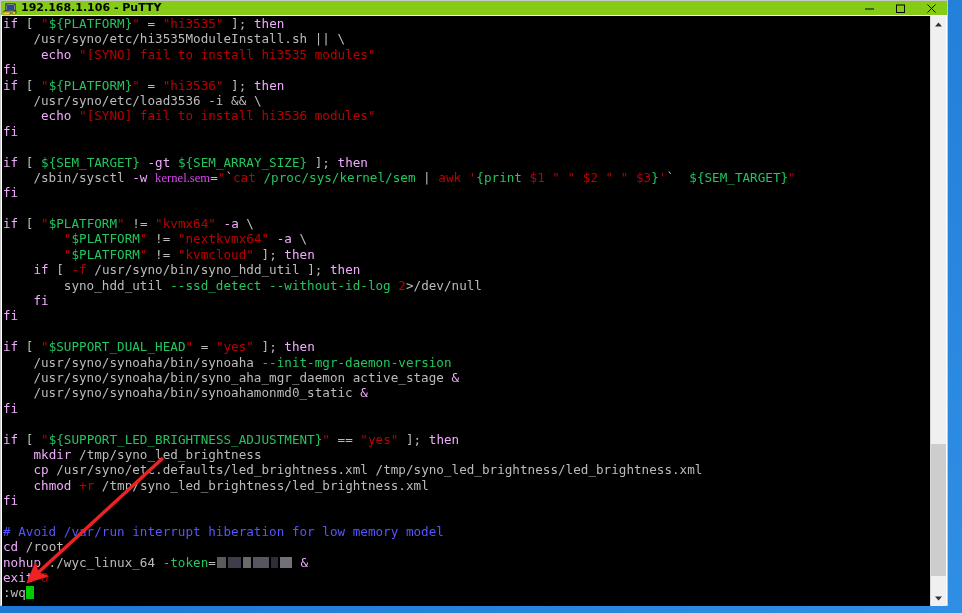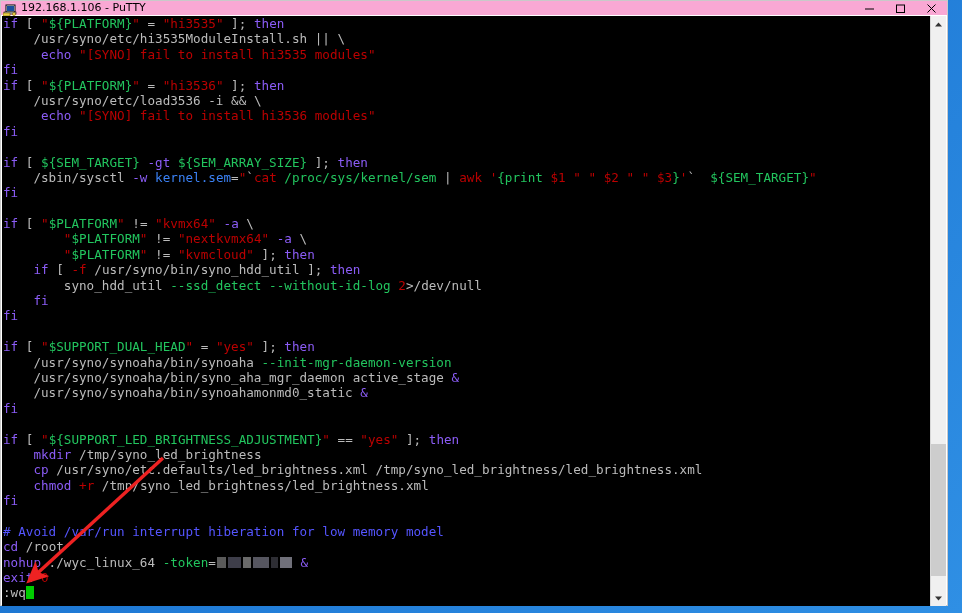--- a/index.html
+++ b/index.html
@@ -16,22 +16,22 @@
   
   #window{
     position:absolute;left:0;top:0;width:948px;height:606px;
     background:#ffffff;
     border:1px solid #c9c9c9;
     box-sizing:border-box;
   }
   
   #titlebar{
     position:absolute;left:0;top:0;width:946px;height:14px;
-    background:#f9a8d4;
-    display:flex;align-items:center;
+    background:#84cc16;
+    display:flex;align-items:flex-start;font-weight:bold;
   }
   #title-icon{
     width:15px;height:13px;margin-left:2px;margin-right:3px;
     position:relative;flex:none;
   }
   #title-text{
     font-family:"DejaVu Sans","Liberation Sans",sans-serif;
     font-size:11px;color:#000;line-height:14px;
     white-space:nowrap;letter-spacing:0px;
   }
@@ -55,25 +55,25 @@
     padding-left:1px;
     font-family:"DejaVu Sans Mono",monospace;
     font-size:12.6px;
     line-height:15.4px;
     white-space:pre;
     color:#bbbbbb;
     letter-spacing:0.02px;
   }
   .ln{height:15.4px;}
   
-  .c-kw   {color:#8b5cf6;}            
+  .c-kw   {color:#f0abfc;}            
   .c-str  {color:#bb0000;}            
   .c-var  {color:#22c55e;}            
   .c-cmd  {color:#bbbbbb;}            
-  .c-op   {color:#3b82f6;}            
+  .c-op   {color:#d946ef;font-family:Liberation Serif, serif;}            
   .c-cmt  {color:#5555ff;}            
   .c-num  {color:#bb0000;}
   
   .cursor{
     display:inline-block;width:8px;height:13px;
     background:#00cc00;vertical-align:-2px;
   }
   
   .redact{
     display:inline-block;height:11px;vertical-align:-1px;

